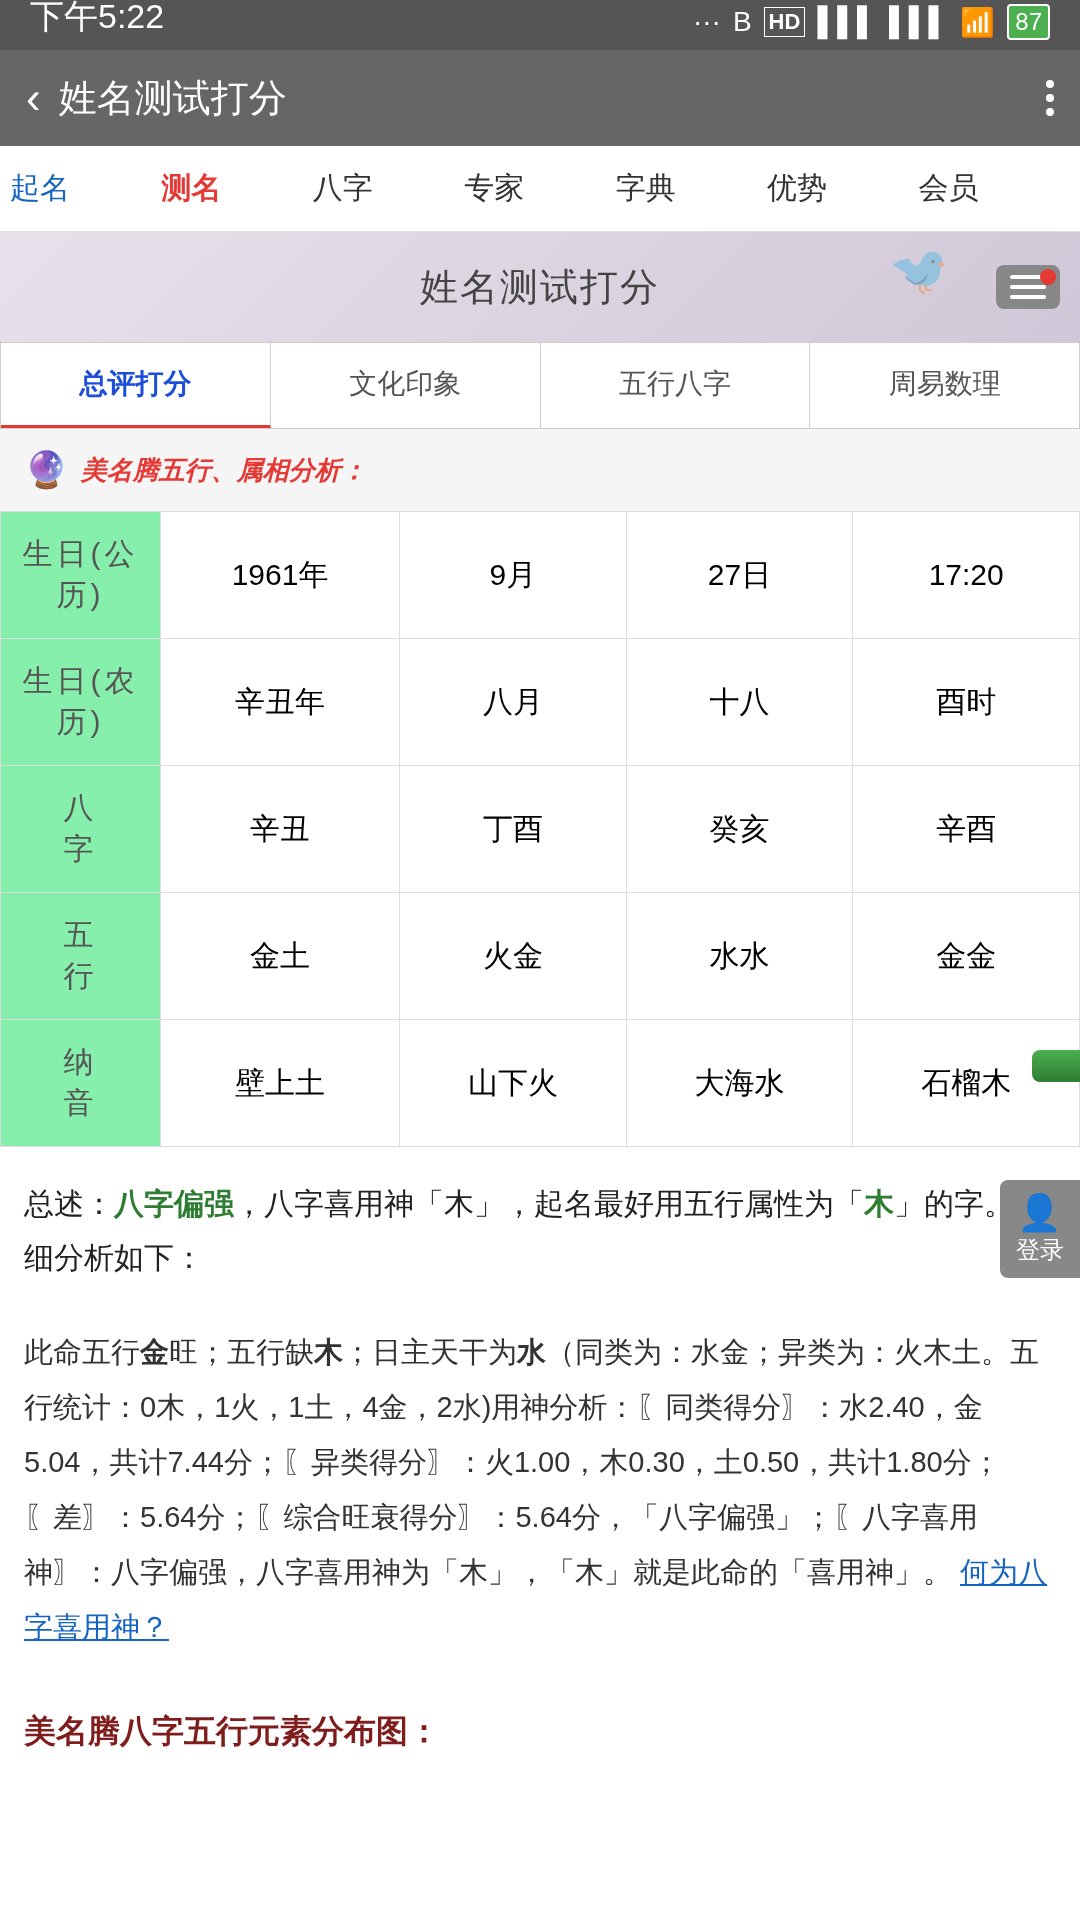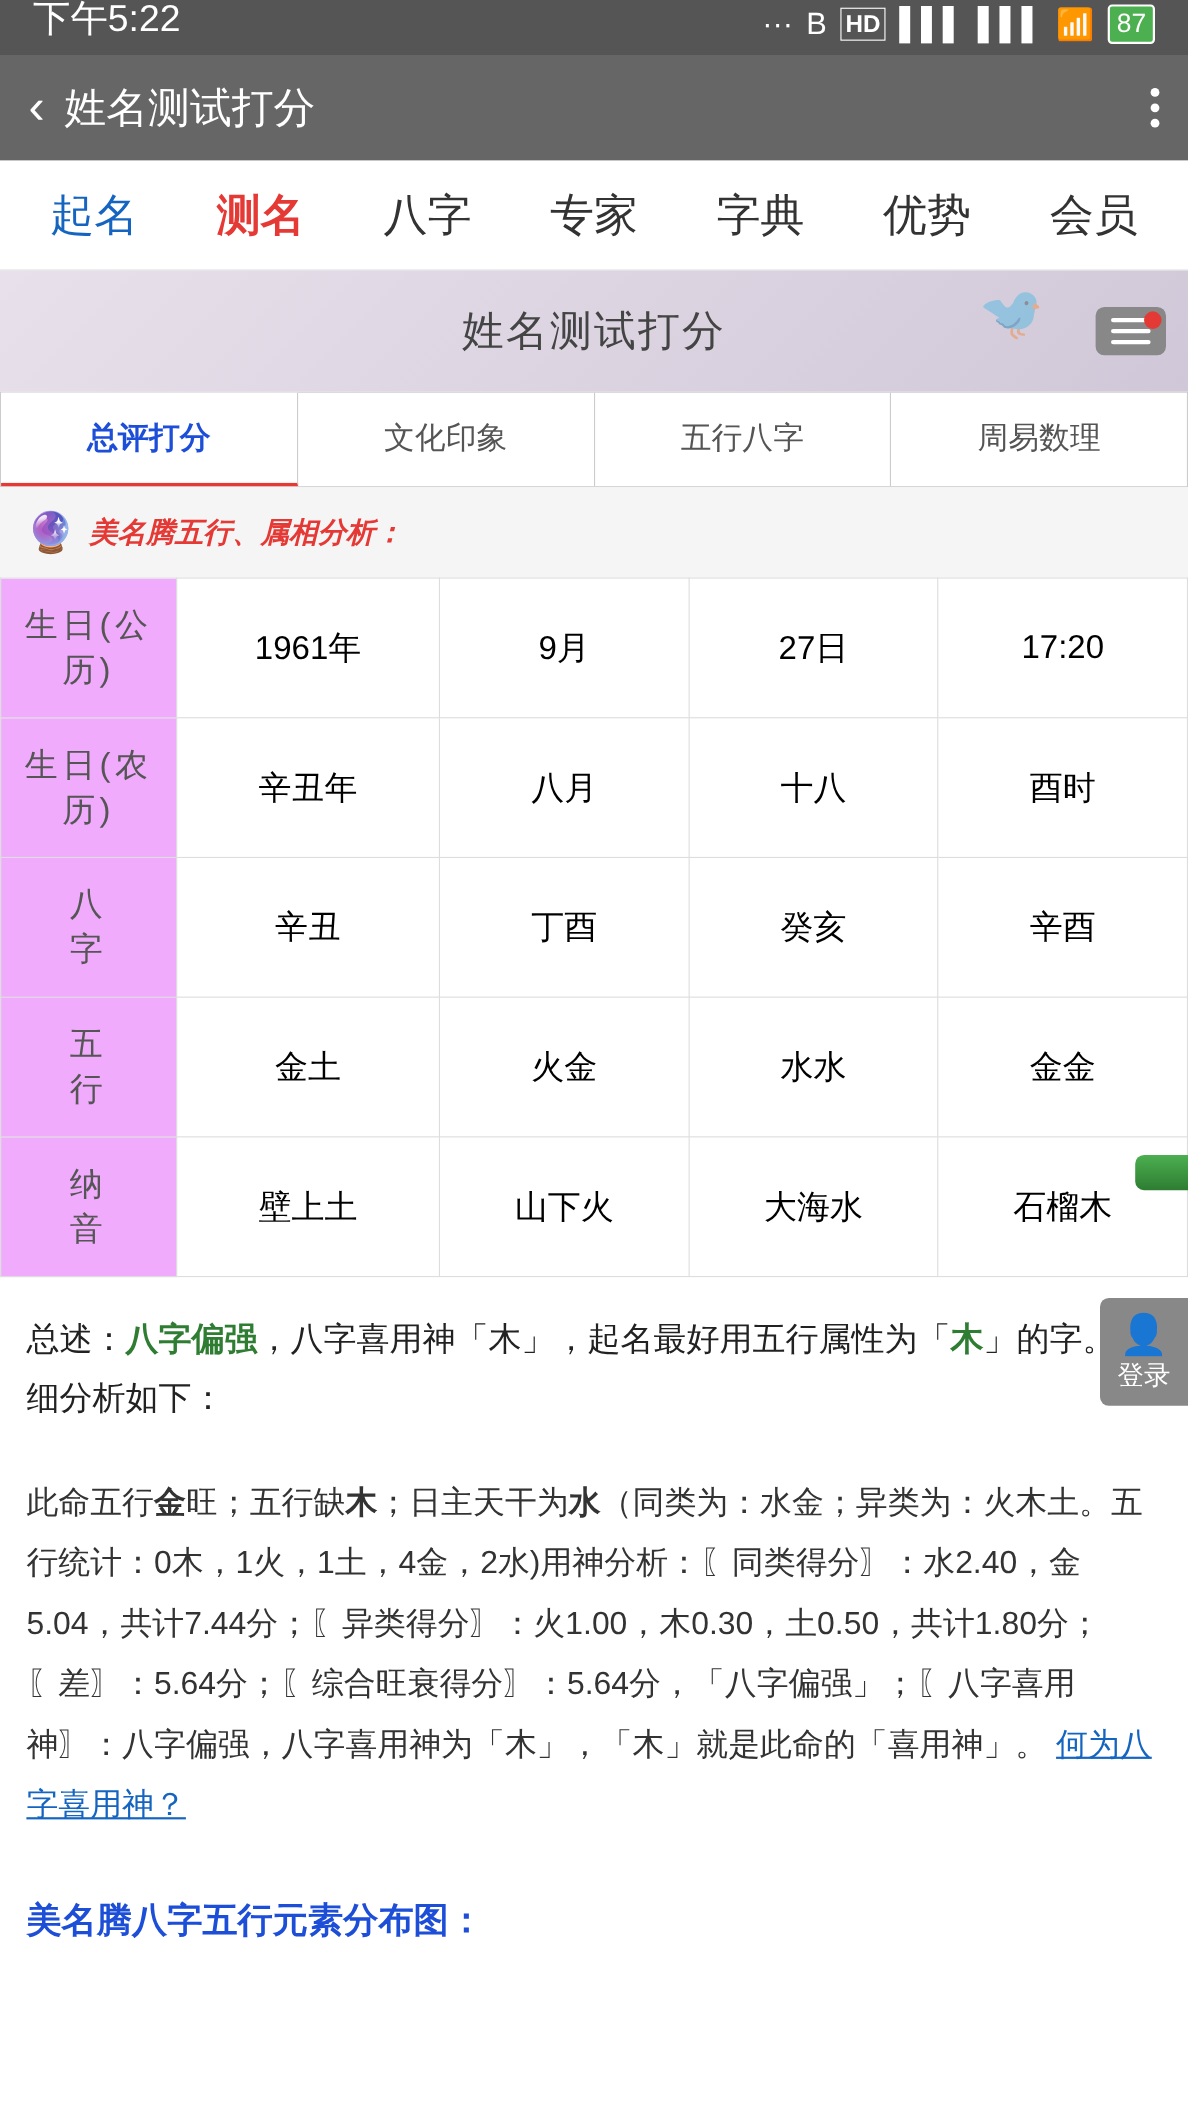--- a/index.html
+++ b/index.html
@@ -75,23 +75,22 @@
 
     
     .nav-tabs {
       background: #fff;
       display: flex;
       border-bottom: 1px solid #ddd;
       padding: 0 10px;
     }
     .nav-tab {
       flex: 1;
-      text-align: center;
       padding: 22px 0;
-      font-size: 40px;
+      font-size: 30px;
       color: #333;
       cursor: pointer;
     }
     .nav-tab.active { color: #e53935; font-weight: bold; }
     .nav-tab.blue { color: #1565c0; }
 
     
     .page-banner {
       background: linear-gradient(135deg, #e8e0ea 0%, #d0c8d8 100%);
       display: flex;
@@ -191,21 +190,21 @@
       width: 100%;
       border-collapse: collapse;
     }
     .data-table td {
       border: 1px solid #ddd;
       padding: 22px 16px;
       font-size: 30px;
       text-align: center;
     }
     .data-table .label-cell {
-      background: #f0abfc;
+      background: #86efac;
       color: #555;
       font-weight: 500;
       width: 160px;
       letter-spacing: 4px;
     }
 
     
     .summary-block {
       padding: 30px 24px;
       font-size: 30px;
@@ -253,21 +252,21 @@
     .float-login-icon {
       font-size: 36px;
       display: block;
     }
 
     
     .bottom-section-header {
       padding: 24px 24px 10px;
       font-size: 32px;
       font-weight: bold;
-      color: #1d4ed8;
+      color: #7f1d1d;
     }
   </style>
 </head>
 <body>
 
 <div class="status-bar">
   <span class="status-time">下午5:22</span>
   <div class="status-icons">
     <span>···</span>
     <span>B</span>

